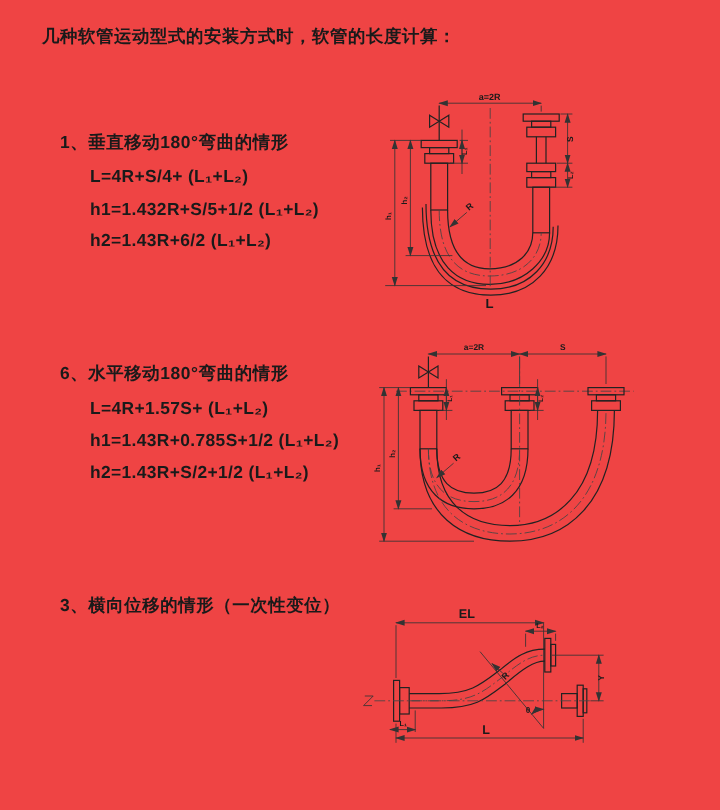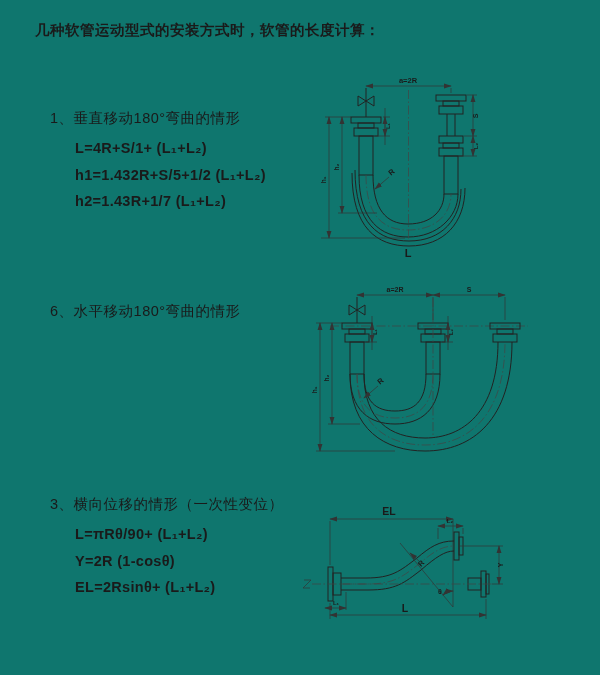--- a/index.html
+++ b/index.html
@@ -1,57 +1,55 @@
 <!DOCTYPE html>
 <html><head>
 <meta charset="utf-8">
 <style>
   html,body{margin:0;padding:0;background:#ffffff;}
-  .page{position:relative;width:600px;height:675px;background:#0f766e;overflow:hidden;
+  .page{position:relative;width:600px;height:675px;background:#ef4444;overflow:hidden;
         font-family:"Liberation Sans","DejaVu Sans",sans-serif;color:#1a1a1a;}
   .title{position:absolute;left:35px;top:21px;font-size:14.5px;font-weight:600;letter-spacing:.5px;}
   .section{position:absolute;left:50px;}
-  .heading{font-size:14.5px;font-weight:400;letter-spacing:.5px;margin:0 0 7px 0;}
+  .heading{font-size:14.5px;font-weight:700;letter-spacing:.5px;margin:0 0 7px 0;}
   .formulas{margin-left:25px;}
   .formula{font-size:14.5px;font-weight:600;letter-spacing:.3px;line-height:26.5px;white-space:pre;}
   .diag{position:absolute;}
   svg text{fill:#1a1a1a;font-weight:600;font-family:"Liberation Sans","DejaVu Sans",sans-serif;}
   .ln{stroke:#222;stroke-width:1;fill:none;}
   .dim{stroke:#333;stroke-width:.7;fill:none;}
   .cl{stroke:#444;stroke-width:.7;fill:none;stroke-dasharray:9 2.5 1.5 2.5;}
 </style>
 </head>
 <body>
 
 <div class="page">
 
   <div class="title">几种软管运动型式的安装方式时，软管的长度计算：</div>
 
   <div class="section" style="top:109px;">
     <div class="heading">1、垂直移动180°弯曲的情形</div>
     <div class="formulas">
-      <div class="formula">L=4R+S/1+ (L₁+L₂)</div>
+      <div class="formula">L=4R+S/4+ (L₁+L₂)</div>
       <div class="formula">h1=1.432R+S/5+1/2 (L₁+L₂)</div>
-      <div class="formula">h2=1.43R+1/7 (L₁+L₂)</div>
+      <div class="formula">h2=1.43R+6/2 (L₁+L₂)</div>
     </div>
   </div>
 
   <div class="section" style="top:302px;">
     <div class="heading">6、水平移动180°弯曲的情形</div>
     <div class="formulas">
+      <div class="formula">L=4R+1.57S+ (L₁+L₂)</div>
+      <div class="formula">h1=1.43R+0.785S+1/2 (L₁+L₂)</div>
+      <div class="formula">h2=1.43R+S/2+1/2 (L₁+L₂)</div>
     </div>
   </div>
 
   <div class="section" style="top:495px;">
     <div class="heading">3、横向位移的情形（一次性变位）</div>
-    <div class="formulas">
-      <div class="formula">L=πRθ/90+ (L₁+L₂)</div>
-      <div class="formula">Y=2R (1-cosθ)</div>
-      <div class="formula">EL=2Rsinθ+ (L₁+L₂)</div>
-    </div>
   </div>
 
   <svg class="diag" style="left:305px;top:70px;" width="285" height="195" viewBox="0 0 285 195">
     <defs>
       <marker id="arr" viewBox="0 0 8 7" refX="7.2" refY="3.5" markerWidth="8" markerHeight="7" orient="auto-start-reverse" markerUnits="userSpaceOnUse">
         <path d="M0,1 L8,3.5 L0,6 Z" fill="#333"></path>
       </marker>
       <pattern id="braid" width="4.5" height="4.5" patternUnits="userSpaceOnUse">
         <path d="M0,4.5 L4.5,0 M0,0 L4.5,4.5" stroke="#555" stroke-width="0.6"></path>
       </pattern>

